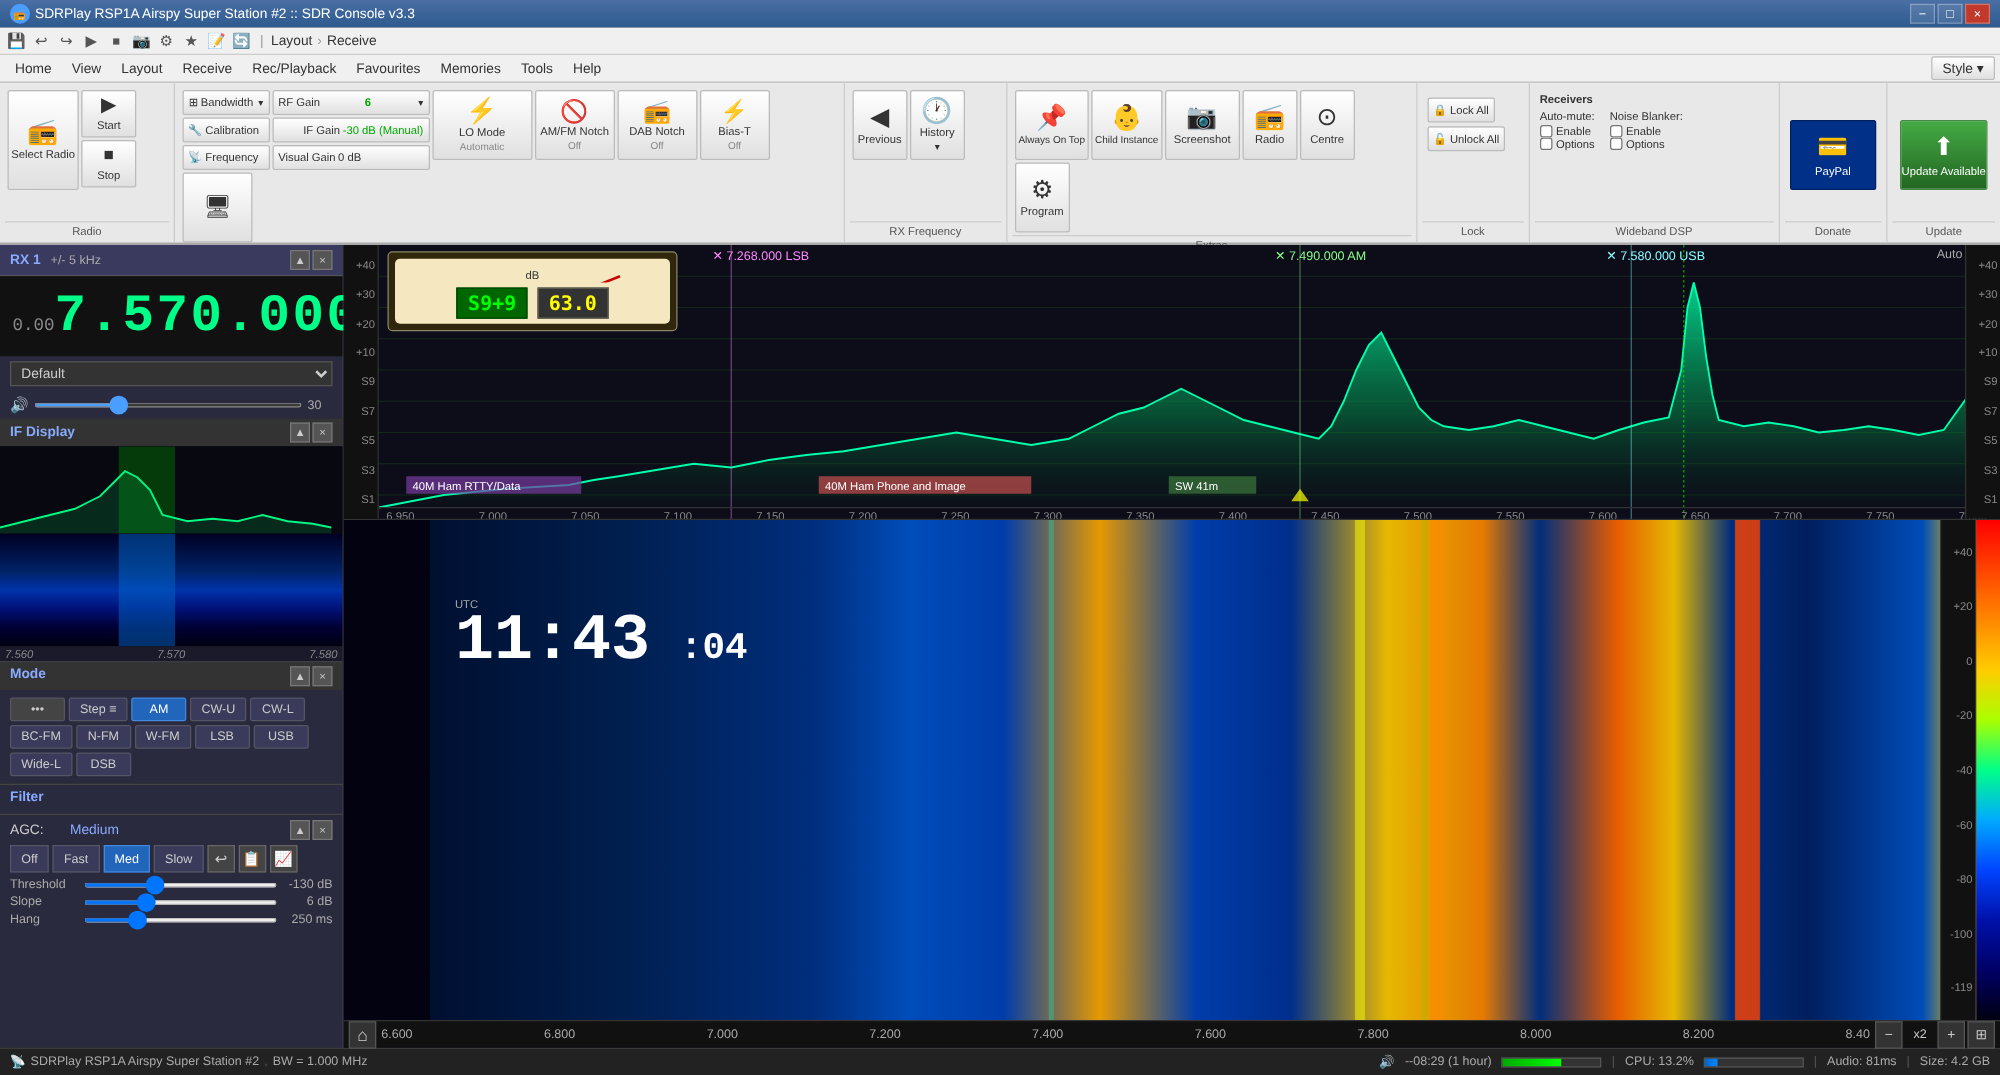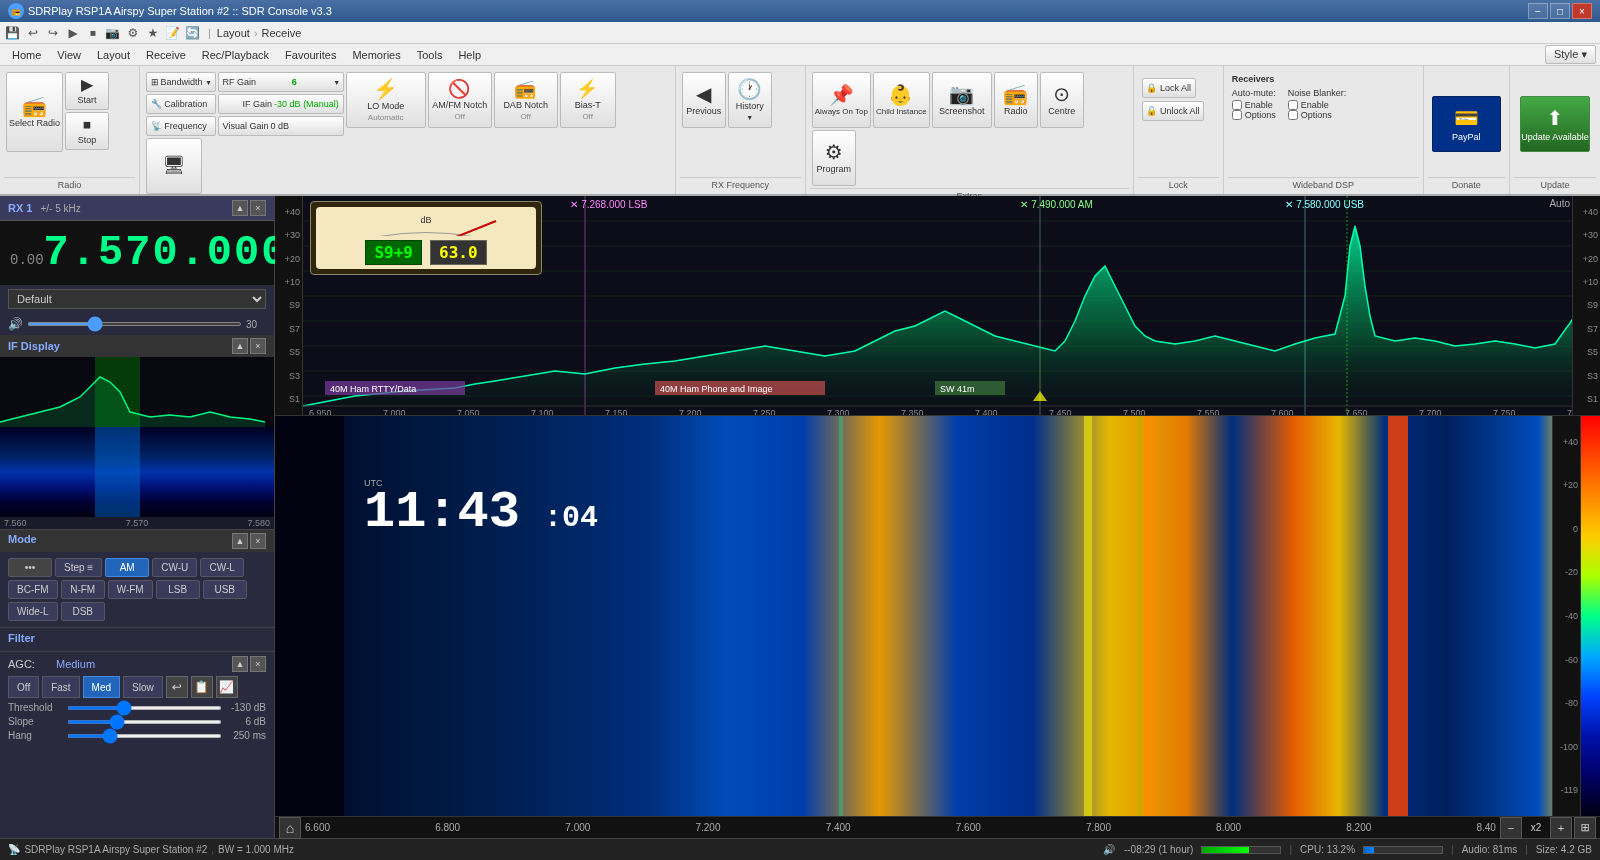--- a/index.html
+++ b/index.html
@@ -59,21 +59,21 @@
     
     #volume-row { display: flex; align-items: center; gap: 4px; padding: 4px 8px; }
     .vol-icon { color: #aaa; font-size: 12px; }
     #vol-slider { flex: 1; height: 4px; accent-color: #4a9eff; }
     #vol-value { color: #aaa; font-size: 10px; min-width: 20px; }
     
     
     #if-display-header { background: #333; padding: 3px 8px; display: flex; justify-content: space-between; align-items: center; }
     #if-display-header span { color: #88aaff; font-size: 11px; font-weight: bold; }
     #if-freq-scale { display: flex; justify-content: space-between; padding: 1px 4px; background: #1a1a2a; }
-    #if-freq-scale span { font-size: 9px; color: #888; }
+    #if-freq-scale span { font-size: 9px; color: #888; font-style: italic; }
     
     
     #mode-section { background: #2a2a3e; border-top: 1px solid #444; }
     #mode-header { background: #333; padding: 3px 8px; display: flex; justify-content: space-between; }
     #mode-header span { color: #88aaff; font-size: 11px; font-weight: bold; }
     .mode-buttons { display: flex; flex-wrap: wrap; gap: 3px; padding: 6px 8px; }
     .mode-btn { padding: 3px 8px; background: #3a3a5a; border: 1px solid #556; color: #ccc; font-size: 10px; cursor: pointer; border-radius: 2px; min-width: 44px; text-align: center; }
     .mode-btn.active { background: #2266bb; border-color: #4488dd; color: #fff; }
     .mode-btn.dots { background: #444; }
     
@@ -535,21 +535,21 @@
         <span style="font-size:9px;color:#888;">+20</span>
         <span style="font-size:9px;color:#888;">+10</span>
         <span style="font-size:9px;color:#888;">S9</span>
         <span style="font-size:9px;color:#888;">S7</span>
         <span style="font-size:9px;color:#888;">S5</span>
         <span style="font-size:9px;color:#888;">S3</span>
         <span style="font-size:9px;color:#888;">S1</span>
       </div>
 
       <div id="smeter-area" style="position:absolute;top:5px;left:35px;z-index:10;background:rgba(50,40,10,0.92);border:1px solid #886;border-radius:4px;padding:5px;">
-        <div class="smeter-gauge" style="width:220px;height:62px;background:#f5e8c0;border-radius:4px;position:relative;padding:4px;">
+        <div class="smeter-gauge" style="width:220px;height:52px;background:#f5e8c0;border-radius:4px;position:relative;padding:4px;">
           <svg width="210" height="45" style="display:block;margin:0 auto;">
 
             <text x="5" y="40" font-size="8" fill="#666">S</text>
             <text x="20" y="40" font-size="8" fill="#333">1</text>
             <text x="38" y="40" font-size="8" fill="#333">3</text>
             <text x="56" y="40" font-size="8" fill="#333">5</text>
             <text x="74" y="40" font-size="8" fill="#333">7</text>
             <text x="92" y="40" font-size="8" fill="#333">9</text>
             <text x="108" y="40" font-size="8" fill="#cc0000">+20</text>
             <text x="140" y="40" font-size="8" fill="#cc0000">+40</text>

